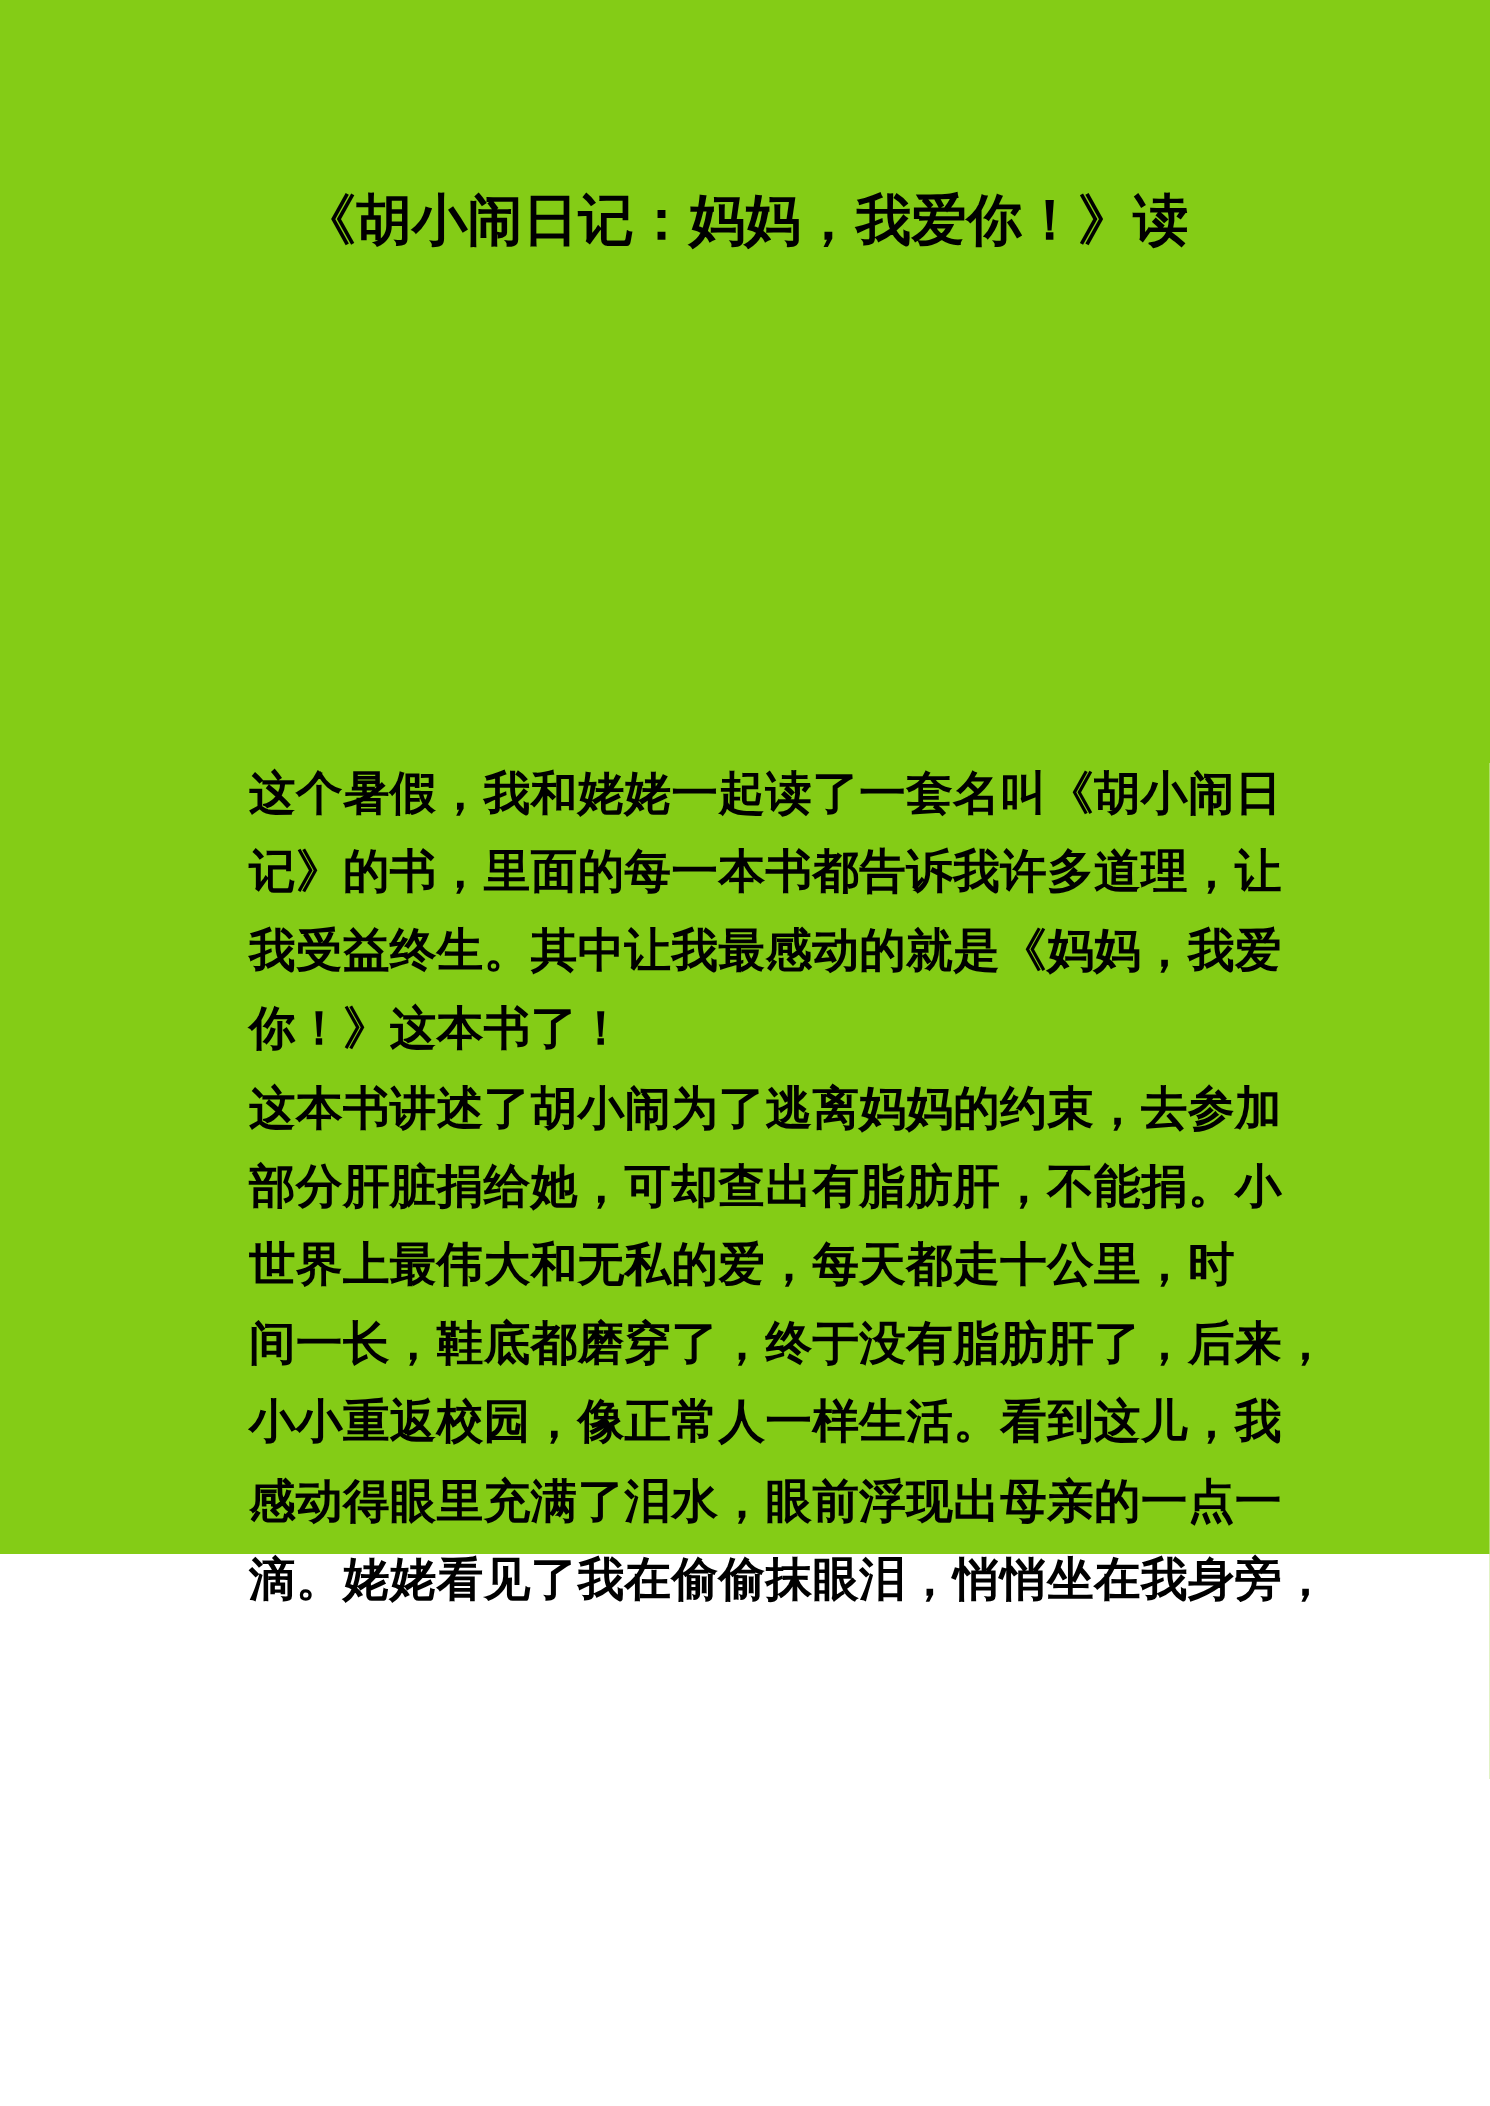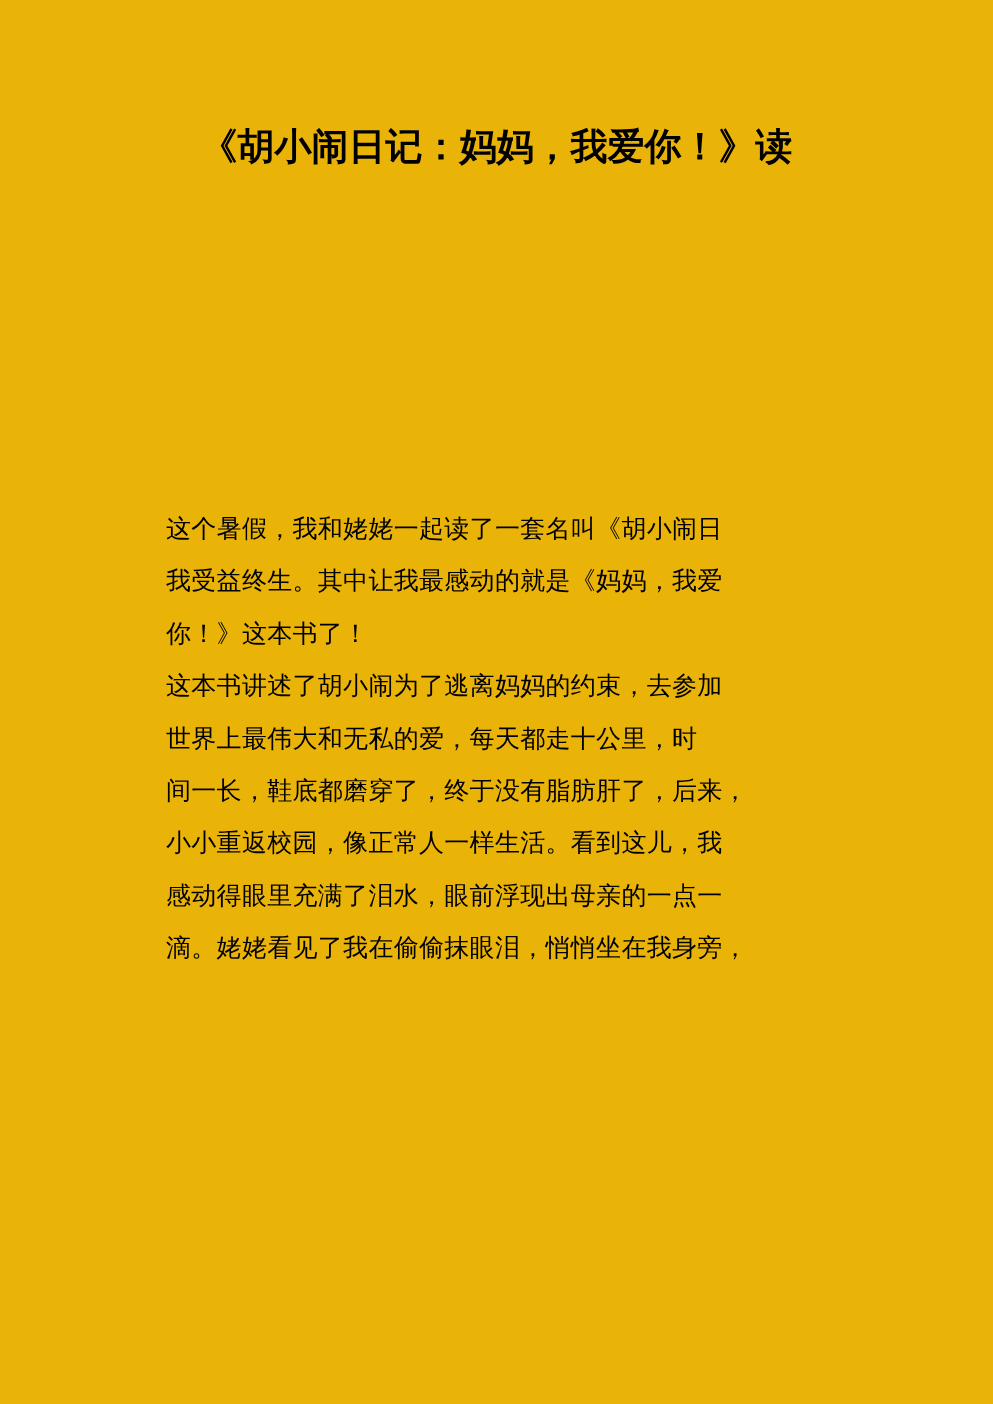--- a/index.html
+++ b/index.html
@@ -12,22 +12,22 @@
       height: 1404px;
       position: relative;
       overflow: hidden;
       font-family: "DejaVu Serif", "Liberation Serif", serif;
       color: #000000;
     }
     .page {
       position: absolute;
       left: 0; top: 0;
       width: 993px;
-      height: 1404px;
-      background: #eab308;
+      height: 1036px;
+      background: #84cc16;
     }
     .title {
       position: absolute;
       left: 160px;
       top: 122px;
       width: 673px;
       text-align: center;
       font-family: "DejaVu Sans", "Liberation Sans", sans-serif;
       font-weight: bold;
       font-size: 37px;
@@ -40,38 +40,41 @@
     }
     .body-text {
       position: absolute;
       left: 166px;
       top: 503px;
       width: 680px;
     }
     .body-line {
       display: block;
       white-space: nowrap;
-      font-size: 25px;
+      font-size: 31px;
       line-height: 52.4px;
       height: 52.4px;
       letter-spacing: 0.3px;
+      font-weight: bold;
     }
   </style>
 </head>
 <body>
 
 <div class="page">
   <h1 class="title" style="margin:0;">
     <span class="title-line">《胡小闹日记：妈妈，我爱你！》读</span>
   </h1>
 
   <div class="body-text">
     <span class="body-line">这个暑假，我和姥姥一起读了一套名叫《胡小闹日</span>
+    <span class="body-line">记》的书，里面的每一本书都告诉我许多道理，让</span>
     <span class="body-line">我受益终生。其中让我最感动的就是《妈妈，我爱</span>
     <span class="body-line">你！》这本书了！</span>
     <span class="body-line">这本书讲述了胡小闹为了逃离妈妈的约束，去参加</span>
+    <span class="body-line">部分肝脏捐给她，可却查出有脂肪肝，不能捐。小</span>
     <span class="body-line">世界上最伟大和无私的爱，每天都走十公里，时</span>
     <span class="body-line">间一长，鞋底都磨穿了，终于没有脂肪肝了，后来，</span>
     <span class="body-line">小小重返校园，像正常人一样生活。看到这儿，我</span>
     <span class="body-line">感动得眼里充满了泪水，眼前浮现出母亲的一点一</span>
     <span class="body-line">滴。姥姥看见了我在偷偷抹眼泪，悄悄坐在我身旁，</span>
   </div>
 </div>
 
 </body></html>

